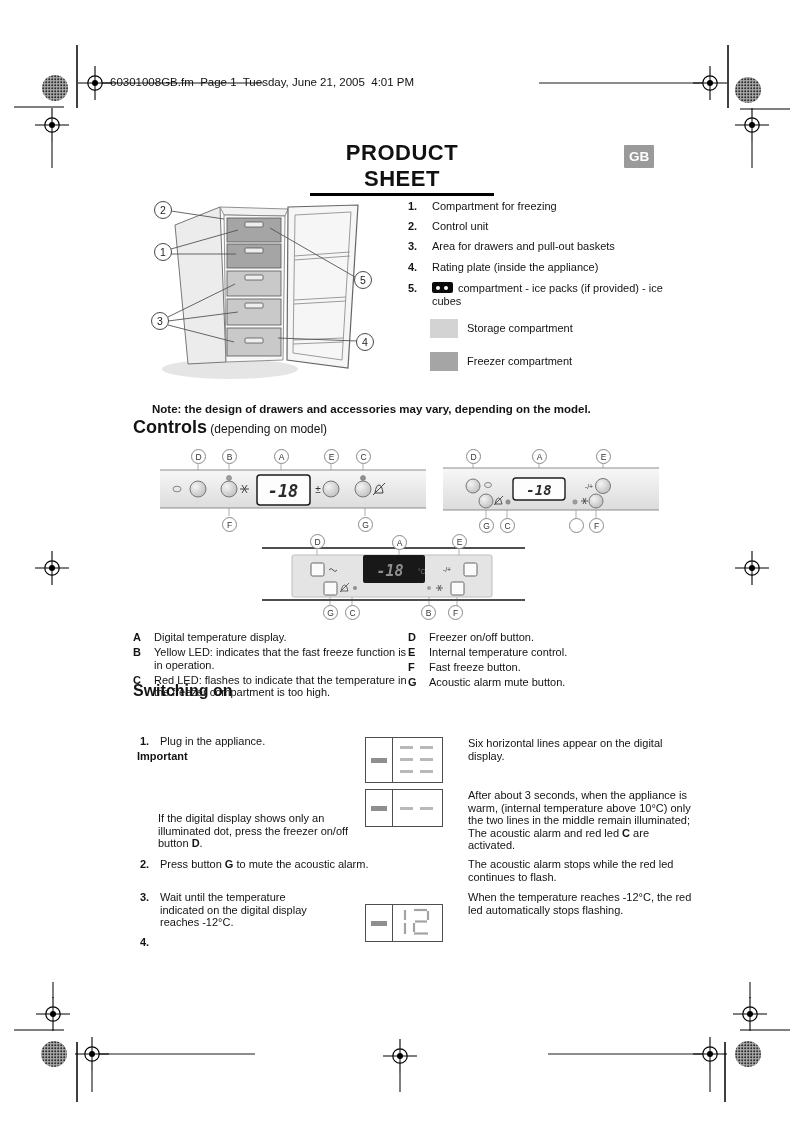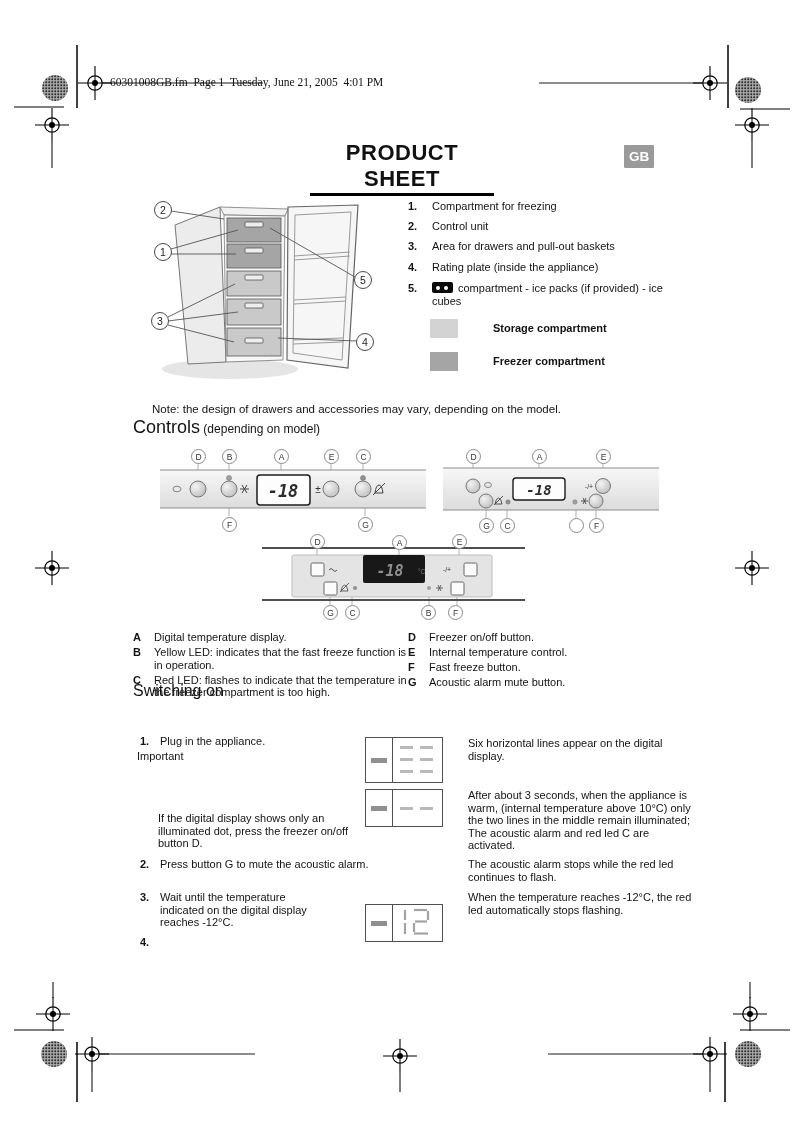--- a/index.html
+++ b/index.html
@@ -1,37 +1,37 @@
 <!DOCTYPE html>
 <html><head>
 <meta charset="utf-8">
 <style>
   * { box-sizing: border-box; margin: 0; padding: 0; }
   html,body { background:#fff; }
   body { width:802px; height:1134px; position:relative; font-family:"Liberation Sans",sans-serif; color:#111; }
   .abs { position:absolute; }
   .t { font-size:11px; line-height:12.5px; color:#131313; }
-  .b { font-weight:normal; }
-  .serif { font-family:Liberation Serif, serif; }
+  .b { font-weight:bold; }
+  .serif { font-family:Liberation Sans, sans-serif; }
   
   .doc-line { left:110px; top:76px; font-size:11.5px; white-space:pre; }
   
   .title { left:310px; top:140px; width:184px; text-align:center; font-size:22px; font-weight:bold; letter-spacing:.5px; border-bottom:3px solid #000; padding-bottom:1px; }
   .gb-badge { left:624px; top:145px; width:30px; height:23px; background:#9a9a9a; color:#fff; font-weight:bold; font-size:13.5px; display:flex; align-items:center; justify-content:center; border-radius:1px; }
   
   .cn { width:18px; height:18px; border:1.5px solid #4a4a4a; border-radius:50%; background:#fff; display:flex; align-items:center; justify-content:center; font-size:10.5px; color:#222; }
   .co { width:15px; height:15px; border:1px solid #8a8a8a; border-radius:50%; background:#fff; display:flex; align-items:center; justify-content:center; font-size:8.5px; color:#333; }
   
   .plist-row { display:flex; }
   .pnum { width:24px; font-weight:bold; flex:none; }
   .ice-icon { display:inline-block; width:21px; height:11px; background:#0a0a0a; border-radius:2px; position:relative; vertical-align:-1px; margin-right:5px; }
   .ice-icon i { position:absolute; top:3.5px; width:4px; height:4px; border-radius:50%; background:#fff; }
   .ice-icon i.d1 { left:4px; } .ice-icon i.d2 { left:12px; }
   
-  .leg-row { display:flex; align-items:center; gap:35px;font-weight:bold; }
+  .leg-row { display:flex; align-items:center; gap:9px; }
   .sw { width:28px; height:19px; flex:none; }
   
   .krow { display:flex; margin-bottom:2.5px; }
   .klet { width:21px; font-weight:bold; flex:none; }
   
   .step { display:flex; width:232px; }
   .snum { width:20px; font-weight:bold; flex:none; }
   
   .disp-box { border:1.2px solid #4f4f4f; background:#fff; display:flex; }
   .disp-left { width:27px; border-right:1.2px solid #4f4f4f; position:relative; flex:none; }

